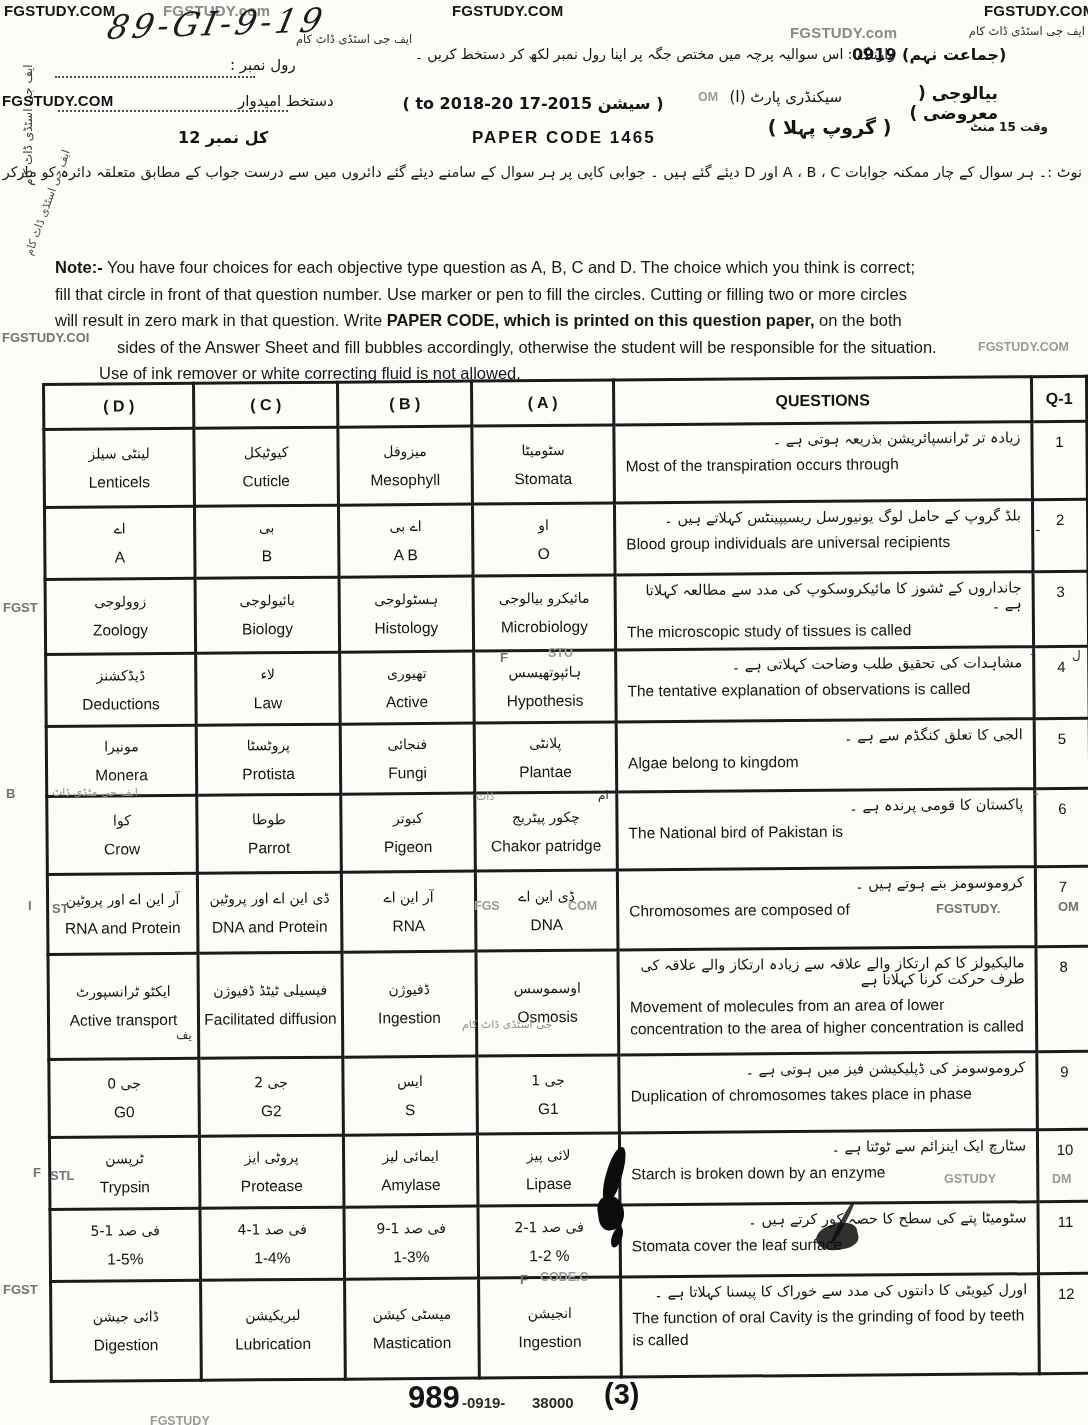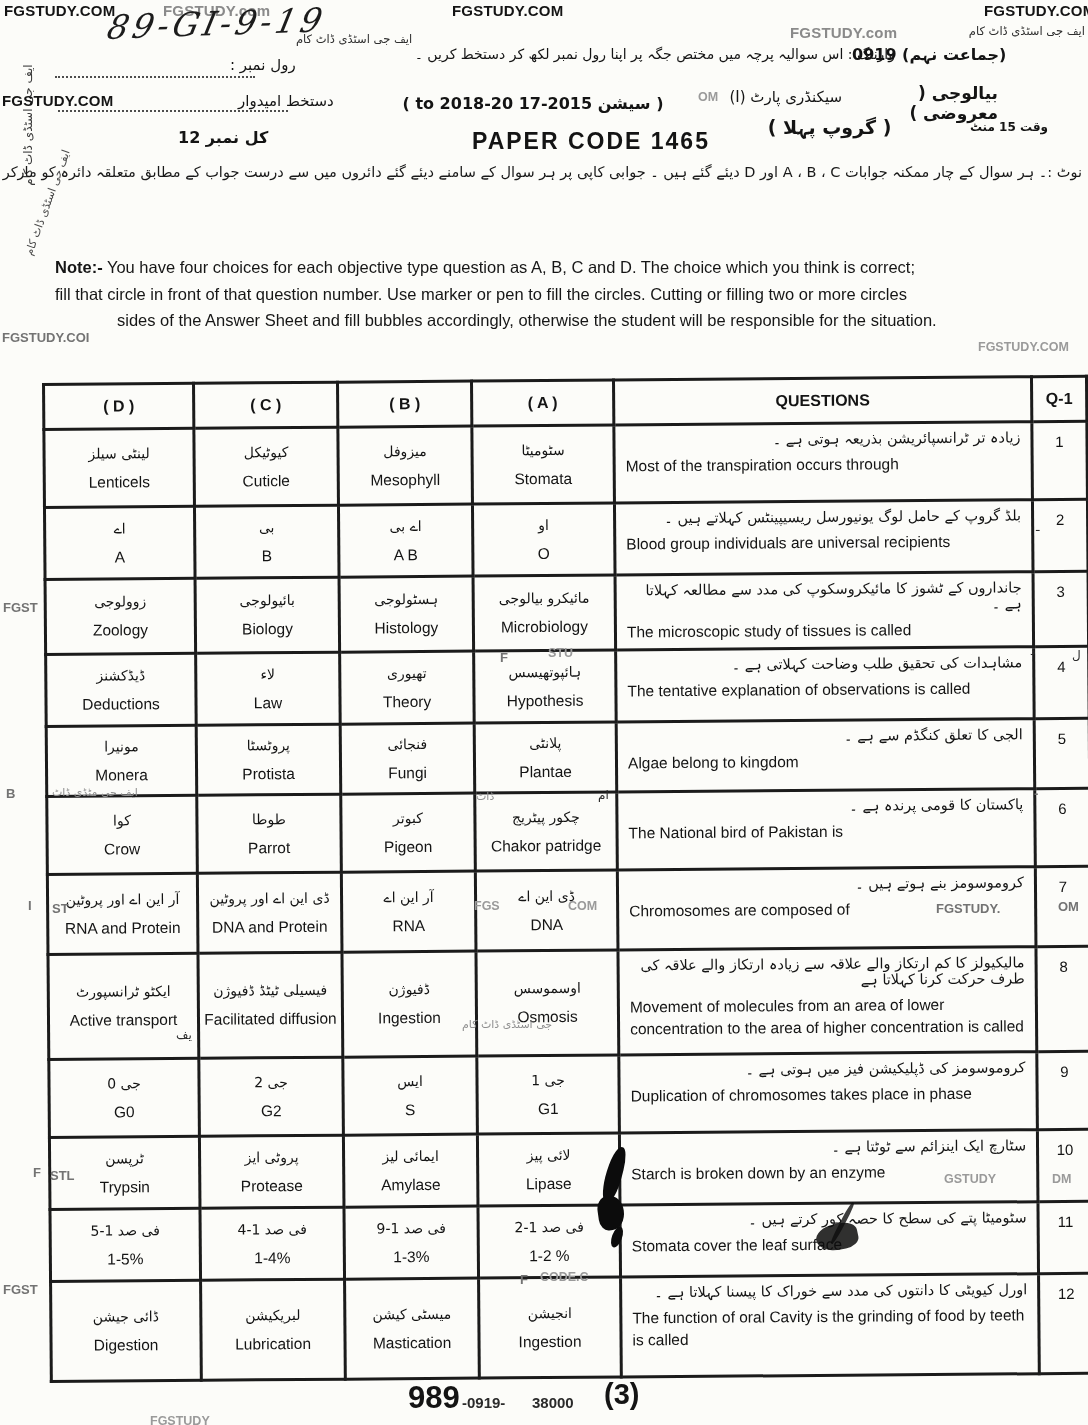--- a/index.html
+++ b/index.html
@@ -30,21 +30,21 @@
   #roll-dots{left:55px;top:76px;width:200px;}
   #fgs-left{left:2px;top:92px;font-size:15px;font-weight:bold;letter-spacing:.2px;}
   #sig-dots{left:58px;top:110px;width:230px;}
   #sig-label{left:238px;top:92px;font-size:15px;text-align:center;}
   #total-marks{left:178px;top:128px;font-size:16px;font-weight:bold;}
   #subject{left:848px;top:83px;width:150px;font-size:17px;font-weight:bold;text-align:right;}
   #sec-part{left:712px;top:88px;width:130px;font-size:15px;text-align:right;}
   #session{left:388px;top:94px;width:290px;font-size:16px;font-weight:bold;text-align:center;}
   #time{left:938px;top:120px;width:110px;font-size:12px;font-weight:bold;text-align:right;}
   #group{left:762px;top:116px;width:135px;font-size:19px;font-weight:bold;text-align:center;}
-  #paper-code{left:472px;top:128px;font-size:23px;font-weight:bold;letter-spacing:2px;}
+  #paper-code{left:472px;top:128px;font-size:17px;font-weight:bold;letter-spacing:2px;}
   
   #urdu-note{left:6px;top:158px;width:1076px;font-size:14.5px;line-height:28px;text-align:right;color:#181818;}
   #urdu-note div{white-space:nowrap;}
   
   #en-note{left:55px;top:254px;width:1010px;font-size:16.5px;line-height:26.5px;color:#161616;}
   #en-note .b{font-weight:bold;}
   #en-note .l4{padding-left:62px;}
   #en-note .l5{padding-left:44px;}
   
   #qtable{
@@ -125,21 +125,23 @@
 <div class="abs hdr-ur" id="group">( گروپ پہلا )</div>
 <div class="abs" id="paper-code">PAPER CODE  1465</div>
 
 <div class="abs u" id="urdu-note">
   <div>نوٹ :۔   ہر سوال کے چار ممکنہ جوابات A ، B ، C اور D دیئے گئے ہیں ۔ جوابی کاپی پر ہر سوال کے سامنے دیئے گئے دائروں میں سے درست جواب کے مطابق متعلقہ دائرہ کو مارکر یا پین</div>
 </div>
 
 <div class="abs" id="en-note">
   <div><span class="b">Note:-</span><span> You have four choices for each objective type question as A, B, C and D.  The choice which you think is correct;</span></div>
   <div>fill that circle in front of that question number.  Use marker or pen to fill the circles. Cutting or filling two or more circles</div>
+  <div><span>will result in zero mark in that question.   Write </span><span class="b">PAPER CODE, which is printed on this question paper,</span><span> on the   both</span></div>
   <div class="l4">sides of  the  Answer  Sheet and fill bubbles accordingly,  otherwise  the student  will be responsible for  the situation.</div>
+  <div class="l5">Use  of ink remover or white correcting  fluid is not allowed.</div>
 </div>
 
 <table id="qtable">
   <colgroup>
     <col style="width:150px">
       <col style="width:144px">
       <col style="width:134px">
     <col style="width:142px">
       <col style="width:418px">
       <col style="width:55px">
@@ -231,21 +233,21 @@
     <td class="opt">
       <div class="ur u">ڈیڈکشنز</div>
       <div class="en">Deductions</div>
     </td>
     <td class="opt">
       <div class="ur u">لاء</div>
       <div class="en">Law</div>
     </td>
     <td class="opt">
       <div class="ur u">تھیوری</div>
-      <div class="en">Theory</div>
+      <div class="en">Active</div>
     </td>
     <td class="opt">
       <div class="ur u">ہائپوتھیسس</div>
       <div class="en">Hypothesis</div>
     </td>
     <td class="q">
       <div class="ur u">مشاہدات کی تحقیق طلب وضاحت کہلاتی ہے ۔</div>
       <div class="en">The tentative explanation of observations is called</div>
     </td>
     <td class="num">4</td>

